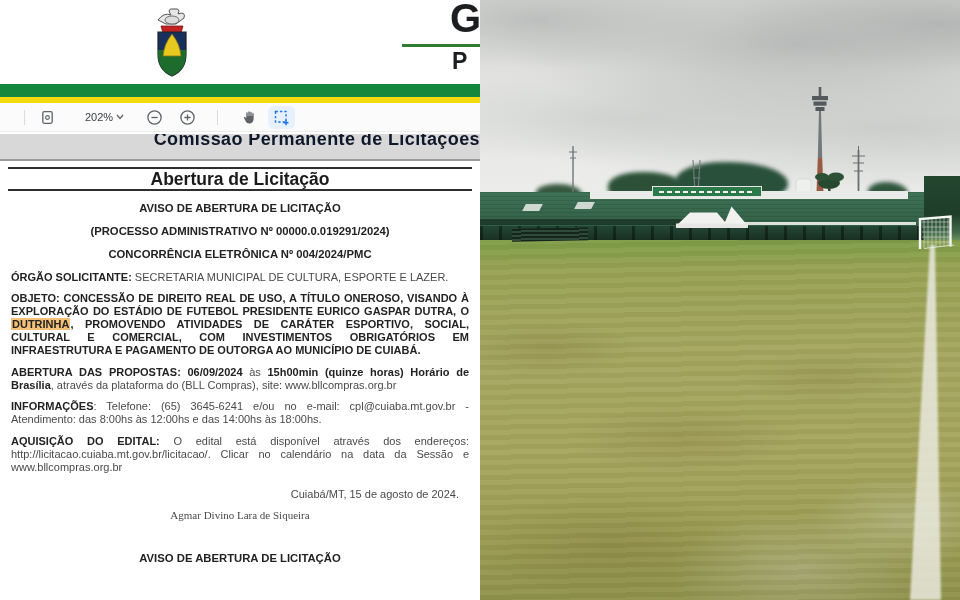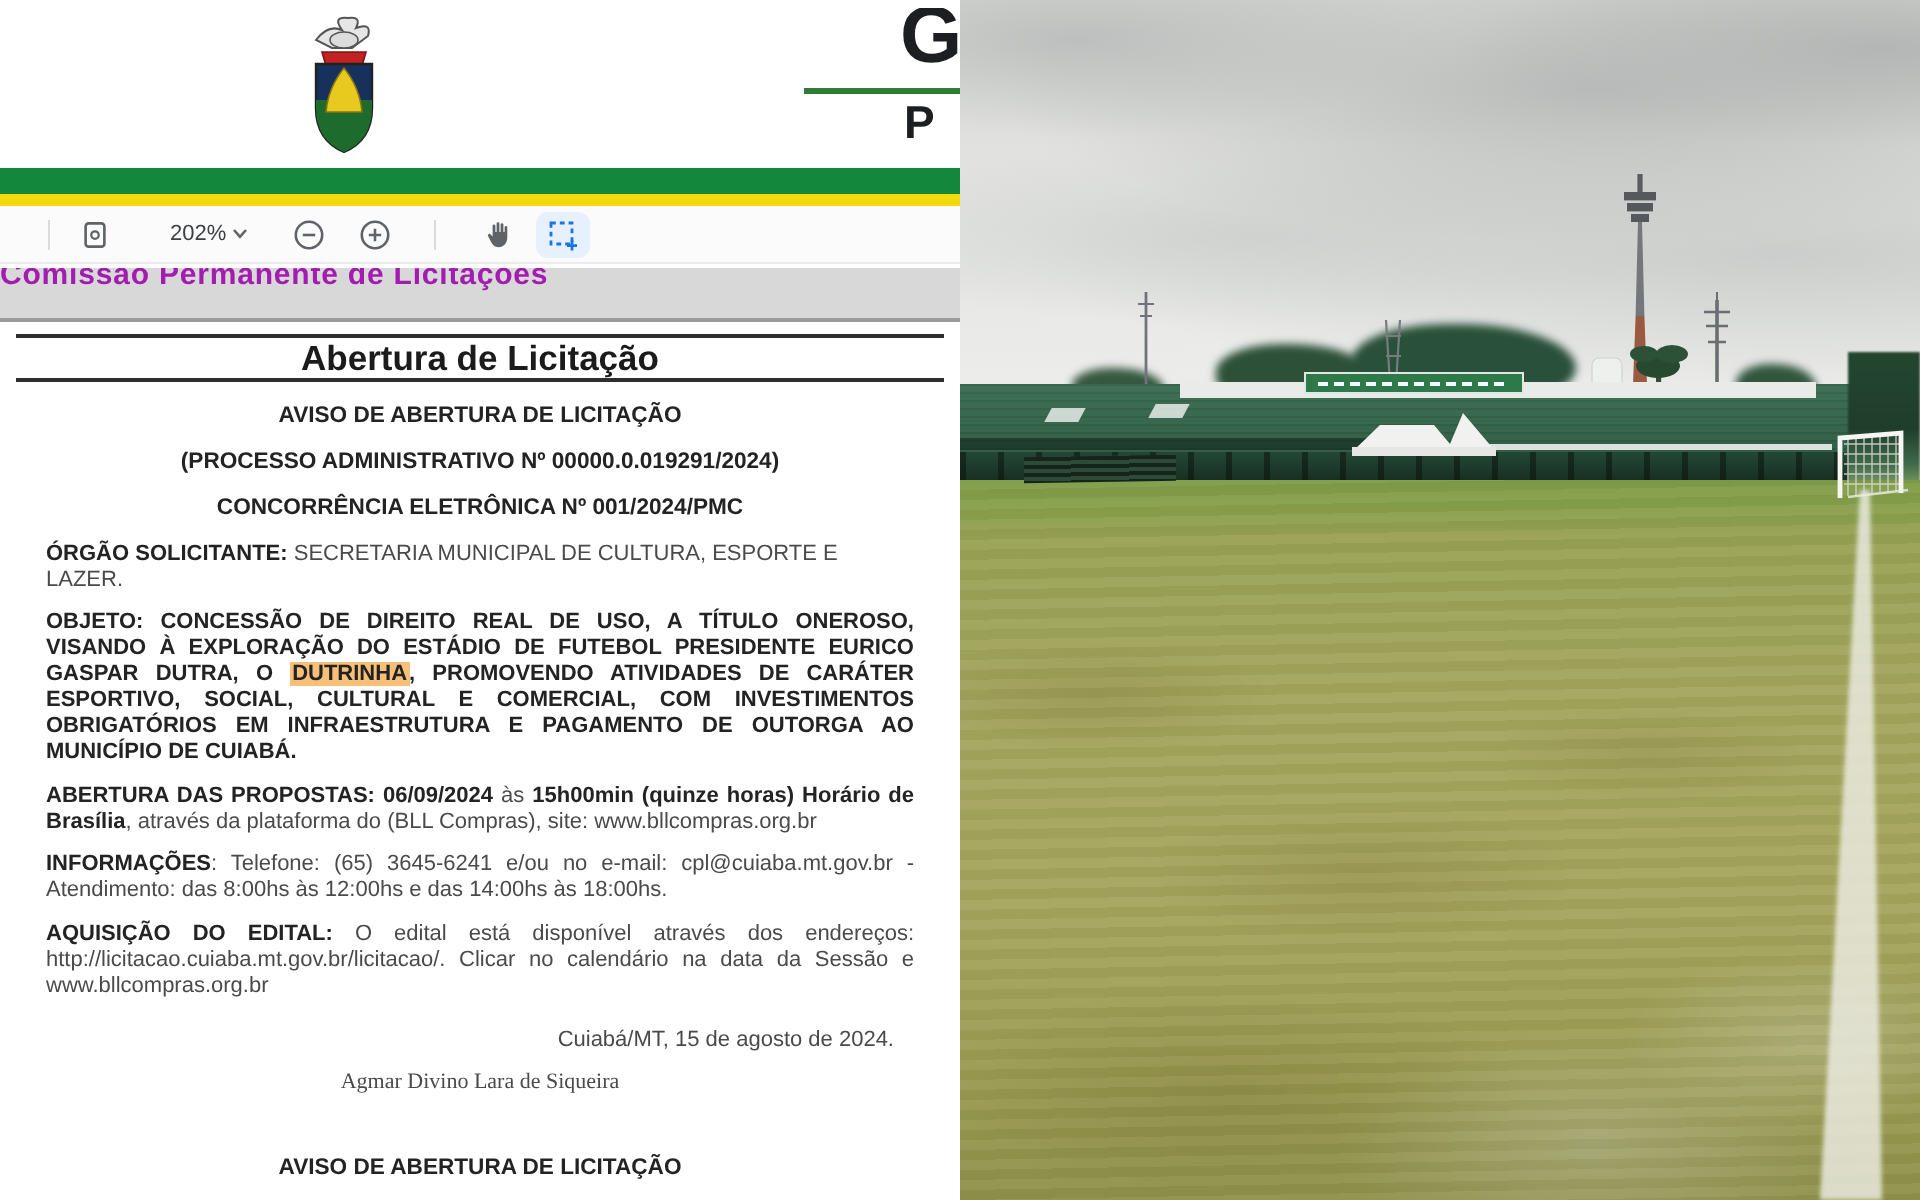--- a/index.html
+++ b/index.html
@@ -20,27 +20,27 @@
   .stripe-yellow{height:6px;background:#F2DA0C;}
 
   .toolbar{height:28px;background:#fbfbfc;border-bottom:1px solid #ececec;display:flex;align-items:center;gap:6px;padding-left:20px;}
   .tb-sep{width:1px;height:15px;background:#d9dbdd;margin:0 4px;}
   .tb-btn{border:0;background:transparent;padding:3px 5px;border-radius:6px;display:flex;align-items:center;gap:3px;cursor:pointer;color:#5f6368;font-family:"Liberation Sans",sans-serif;}
   .tb-btn.active{background:#e7f0fd;}
   .tb-zoom{font-size:11px;color:#3c4043;margin-left:14px;margin-right:6px;justify-content:flex-end;}
   .tb-btn svg{display:block;}
 
   .letterhead{height:25px;background:#d8d8d8;border-bottom:2px solid #9b9b9b;overflow:hidden;margin-top:2px;}
-  .letterhead span{display:block;margin-top:-5px;text-align:left;font-size:15px;font-weight:bold;color:#a21caf;letter-spacing:.4px;}
+  .letterhead span{display:block;margin-top:-5px;text-align:right;font-size:18px;font-weight:bold;color:#0f172a;letter-spacing:.4px;}
 
   .hr{height:2px;background:#2e2e2e;margin:0 8px;}
   .hr.first{margin-top:6px;}
   .doc-title{height:20px;display:flex;align-items:center;justify-content:center;font-size:17.5px;font-weight:bold;color:#1b1b1b;}
 
-  .doc{padding:0 23px;color:#4a4a4a;font-size:11px;line-height:13px;}
+  .doc{padding:0 11px;color:#4a4a4a;font-size:11px;line-height:13px;}
   .doc b{color:#232323;}
   .doc p{margin:0;}
   .j{text-align:justify;}
   .head-line{font-weight:bold;color:#232323;font-size:11.3px;margin-top:10px !important;text-align:center;}
   .head-line.f{margin-top:11px !important;}
   .p-orgao{margin-top:10px !important;}
   .p-objeto{margin-top:8px !important;font-weight:bold;color:#232323;}
   .p-abertura{margin-top:9px !important;}
   .p-info{margin-top:8px !important;}
   .p-aquisicao{margin-top:9px !important;}
@@ -174,21 +174,21 @@
       <span>Comissão Permanente de Licitações</span>
     </div>
 
     <div class="hr first"></div>
     <div class="doc-title">Abertura de Licitação</div>
     <div class="hr"></div>
 
     <div class="doc">
       <p class="head-line f">AVISO DE ABERTURA DE LICITAÇÃO</p>
       <p class="head-line">(PROCESSO ADMINISTRATIVO Nº 00000.0.019291/2024)</p>
-      <p class="head-line">CONCORRÊNCIA ELETRÔNICA Nº 001/2024/PMC</p>
+      <p class="head-line">CONCORRÊNCIA ELETRÔNICA Nº 004/2024/PMC</p>
 
       <p class="p-orgao"><b>ÓRGÃO SOLICITANTE:</b><span> SECRETARIA MUNICIPAL DE CULTURA, ESPORTE E LAZER.</span></p>
 
       <p class="p-objeto j"><span>OBJETO:</span><span> CONCESSÃO DE DIREITO REAL DE USO, A TÍTULO ONEROSO, VISANDO À EXPLORAÇÃO DO ESTÁDIO DE FUTEBOL PRESIDENTE EURICO GASPAR DUTRA, O </span><span class="hl">DUTRINHA</span><span>, PROMOVENDO ATIVIDADES DE CARÁTER ESPORTIVO, SOCIAL, CULTURAL E COMERCIAL, COM INVESTIMENTOS OBRIGATÓRIOS EM INFRAESTRUTURA E PAGAMENTO DE OUTORGA AO MUNICÍPIO DE CUIABÁ.</span></p>
 
       <p class="p-abertura j"><b>ABERTURA DAS PROPOSTAS:</b><b> 06/09/2024</b><span> às </span><b>15h00min (quinze horas) Horário de Brasília</b><span>, através da plataforma do (BLL Compras), site: www.bllcompras.org.br</span></p>
 
       <p class="p-info j"><b>INFORMAÇÕES</b><span>: Telefone: (65) 3645-6241 e/ou no e-mail: cpl@cuiaba.mt.gov.br - Atendimento: das 8:00hs às 12:00hs e das 14:00hs às 18:00hs.</span></p>
 
       <p class="p-aquisicao j"><b>AQUISIÇÃO DO EDITAL:</b><span> O edital está disponível através dos endereços: http://licitacao.cuiaba.mt.gov.br/licitacao/. Clicar no calendário na data da Sessão e www.bllcompras.org.br</span></p>

